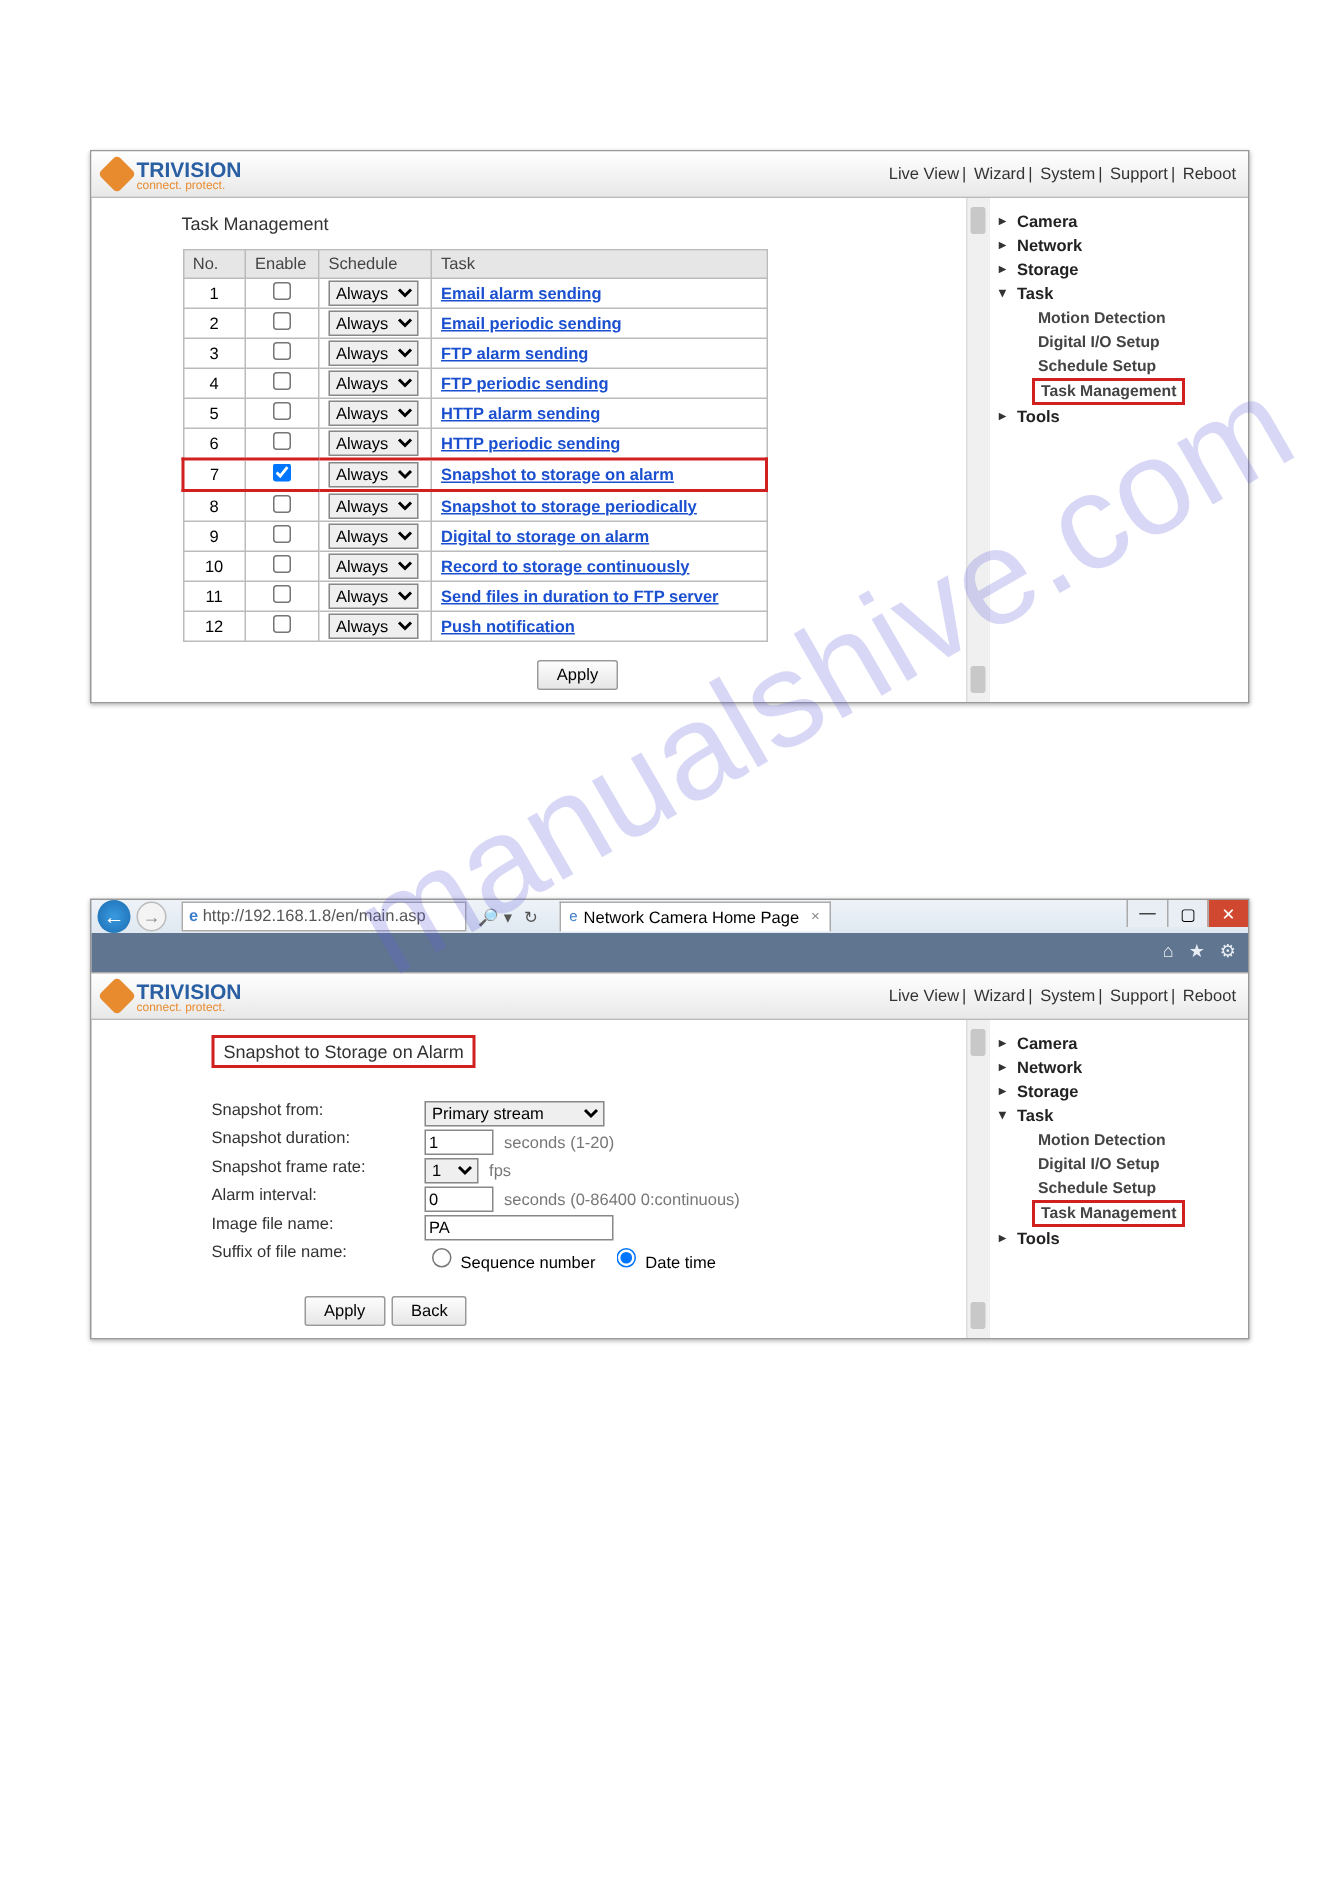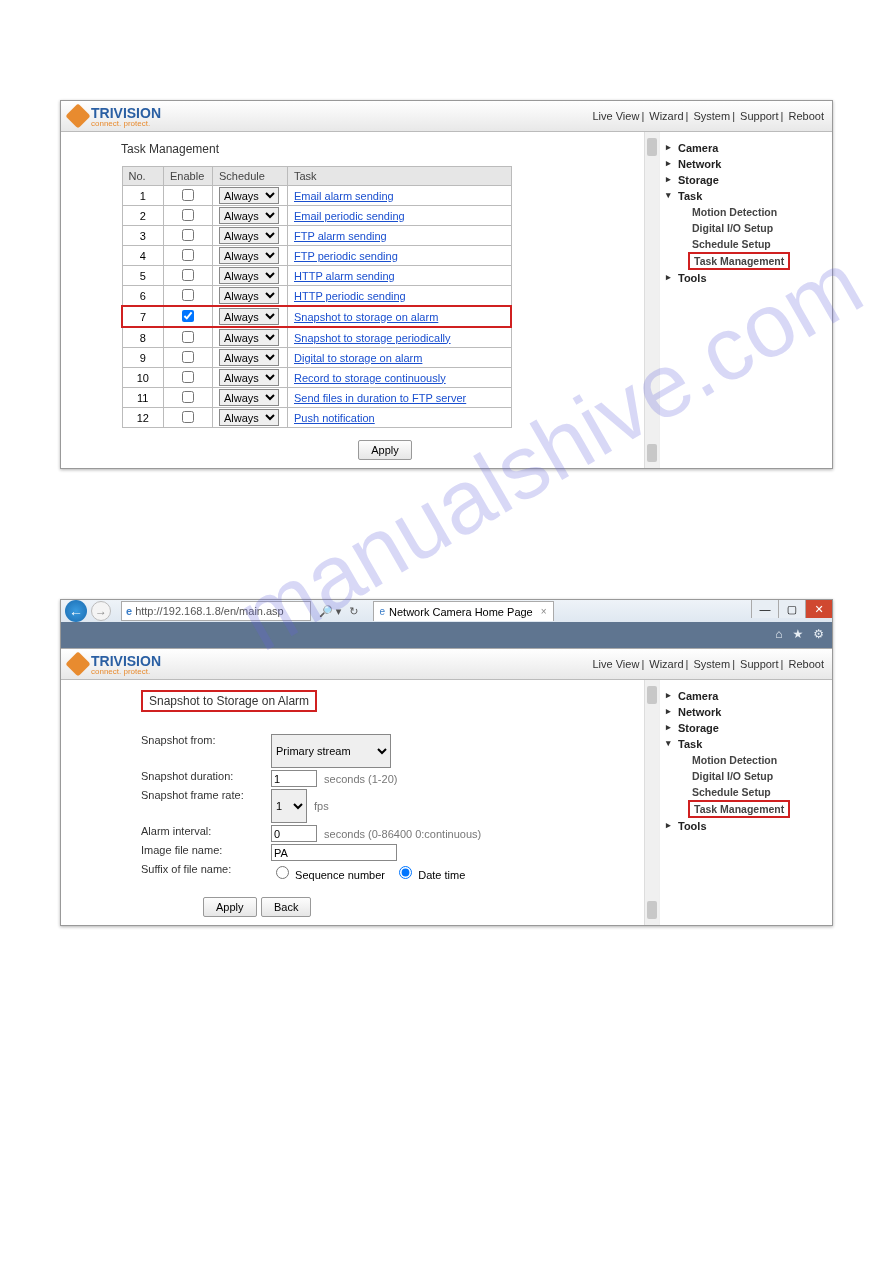--- a/index.html
+++ b/index.html
@@ -242,20 +242,21 @@
   }
   table.task td.sch {
     width: 62px;
   }
   table.task td.tk {
     width: 210px;
   }
   table.task td.tk a {
     color: #1a4fcf;
     text-decoration: underline;
+    font-weight: bold;
   }
   tr.hlrow td {
     border-top: 2px solid #d02020;
     border-bottom: 2px solid #d02020;
   }
   tr.hlrow td:first-child { border-left: 2px solid #d02020; }
   tr.hlrow td:last-child { border-right: 2px solid #d02020; }
   select.sched {
     font-size: 11px;
     width: 60px;
@@ -274,33 +275,34 @@
     cursor: pointer;
   }
   .btn-row {
     margin-top: 12px;
     text-align: center;
   }
   .form-row {
     display: flex;
     font-size: 11px;
     margin: 2px 0;
+    gap: 12px;
   }
   .form-row .lbl { width: 130px; color: #333; }
   .form-row .ctrl { }
   .form-row input[type=text] {
     border: 1px solid #888;
     font-size: 11px;
     height: 15px;
     padding: 0 2px;
   }
   .form-row select {
     border: 1px solid #888;
     font-size: 11px;
-    height: 34px;
+    height: 17px;
   }
   .hint { color: #777; font-size: 11px; margin-left: 4px; }
 </style>
 </head>
 <body>
 
 <div class="watermark">manualshive.com</div>
 
 <div class="panel">
   <div class="header-bar">

